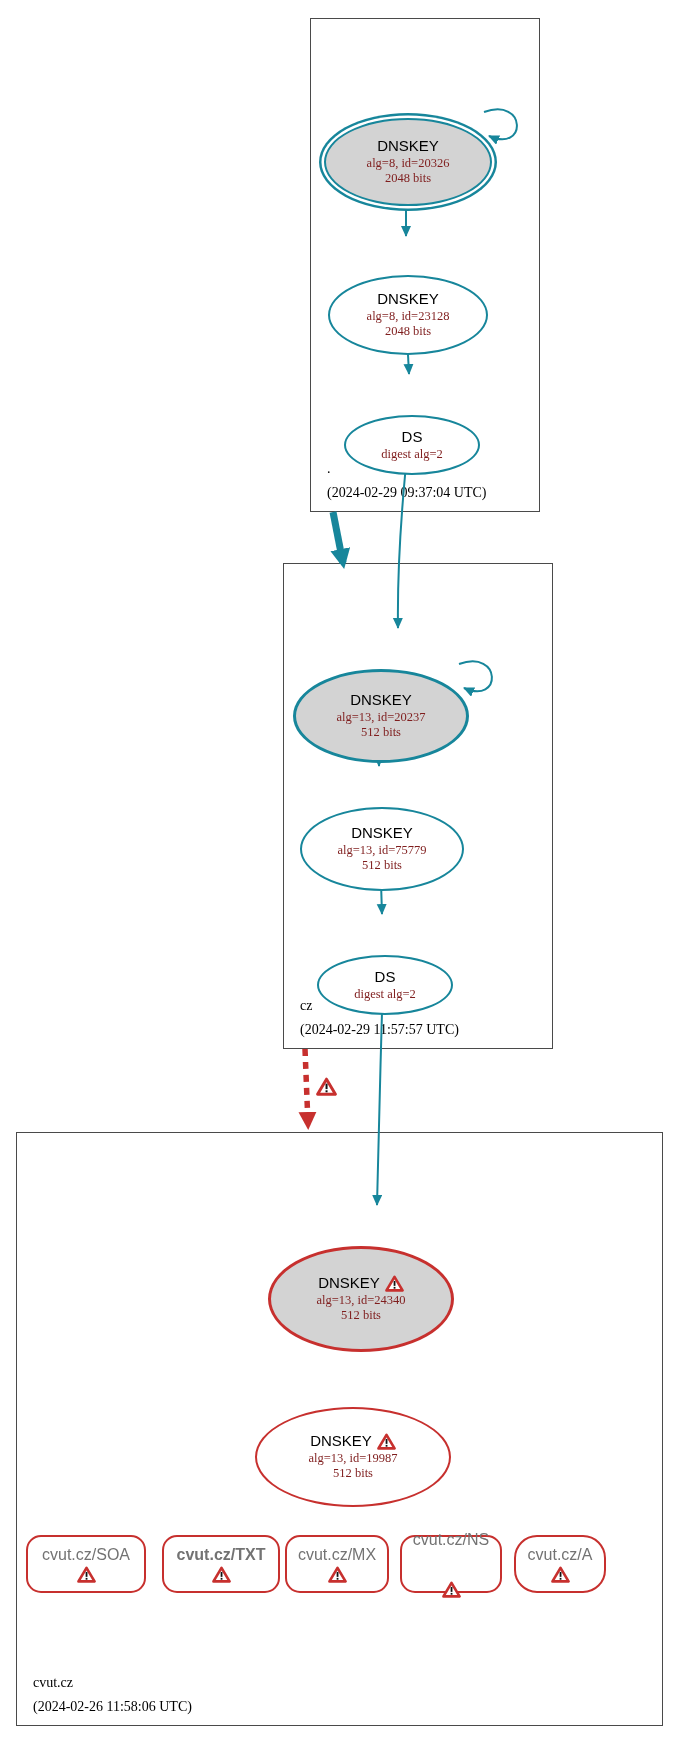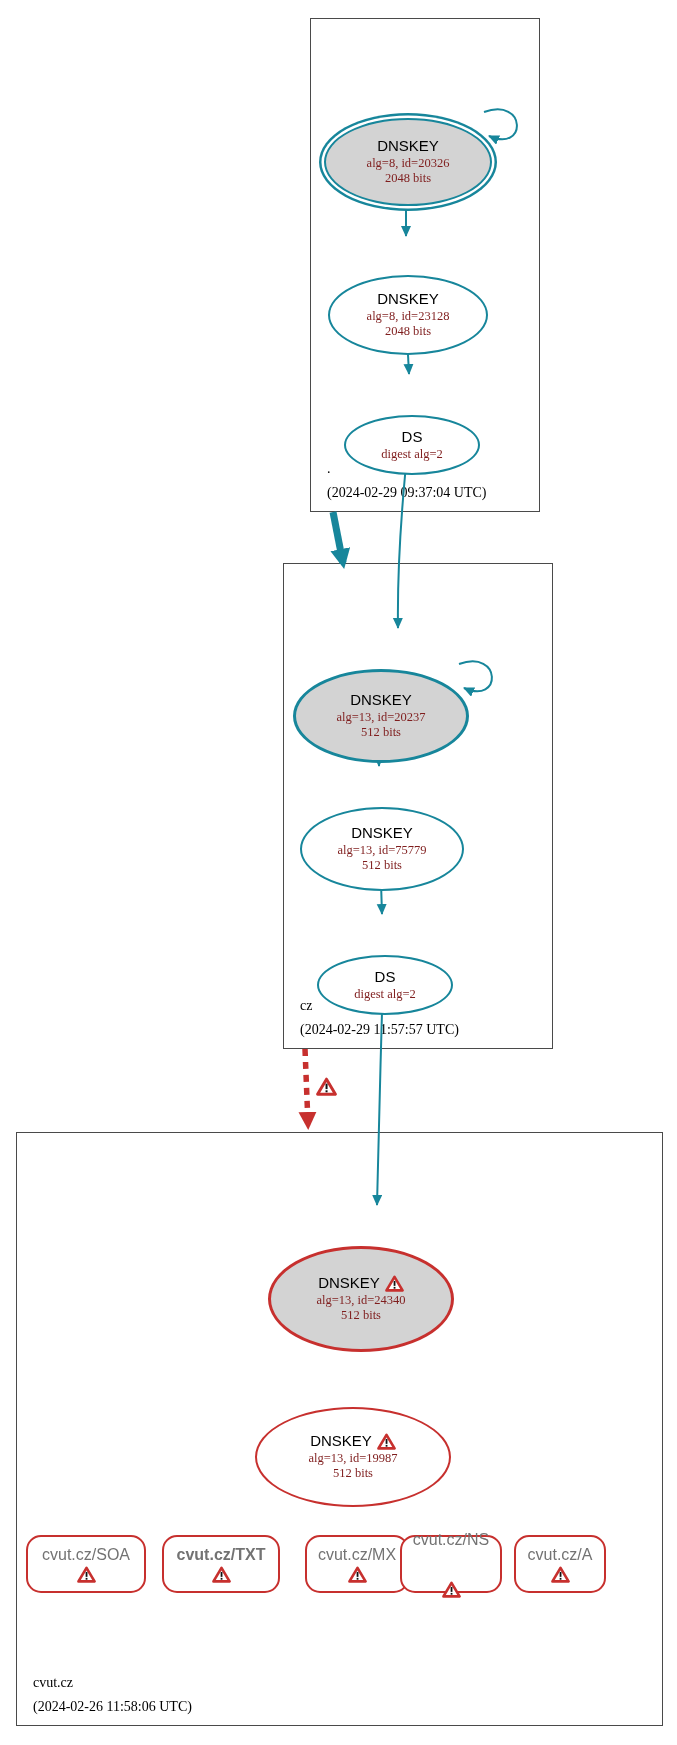--- a/index.html
+++ b/index.html
@@ -181,41 +181,41 @@
 <div class="rrset" style="left:162px;width:114px;font-weight:bold;">
   <div class="rrset-label">cvut.cz/TXT</div>
   <span class="warn">
       <svg viewBox="0 0 20 18" xmlns="http://www.w3.org/2000/svg">
         <path d="M10 2 L18.5 16.3 H1.5 Z" fill="#ffffff" stroke="#c7302e" stroke-width="2.8" stroke-linejoin="round"></path>
         <rect x="9.1" y="6.3" width="1.9" height="5.2" fill="#111"></rect>
         <rect x="9.1" y="12.6" width="1.9" height="1.9" fill="#111"></rect>
       </svg>
     </span>
 </div>
-<div class="rrset" style="left:285px;width:100px;margin-left:20px;">
+<div class="rrset" style="left:285px;width:100px;">
   <div class="rrset-label">cvut.cz/MX</div>
   <span class="warn">
       <svg viewBox="0 0 20 18" xmlns="http://www.w3.org/2000/svg">
         <path d="M10 2 L18.5 16.3 H1.5 Z" fill="#ffffff" stroke="#c7302e" stroke-width="2.8" stroke-linejoin="round"></path>
         <rect x="9.1" y="6.3" width="1.9" height="5.2" fill="#111"></rect>
         <rect x="9.1" y="12.6" width="1.9" height="1.9" fill="#111"></rect>
       </svg>
     </span>
 </div>
 <div class="rrset" style="left:400px;width:98px;gap:32px;">
   <div class="rrset-label">cvut.cz/NS</div>
   <span class="warn">
       <svg viewBox="0 0 20 18" xmlns="http://www.w3.org/2000/svg">
         <path d="M10 2 L18.5 16.3 H1.5 Z" fill="#ffffff" stroke="#c7302e" stroke-width="2.8" stroke-linejoin="round"></path>
         <rect x="9.1" y="6.3" width="1.9" height="5.2" fill="#111"></rect>
         <rect x="9.1" y="12.6" width="1.9" height="1.9" fill="#111"></rect>
       </svg>
     </span>
 </div>
-<div class="rrset" style="left:514px;width:88px;">
+<div class="rrset" style="left:514px;width:88px;border-radius:23px;">
   <div class="rrset-label">cvut.cz/A</div>
   <span class="warn">
       <svg viewBox="0 0 20 18" xmlns="http://www.w3.org/2000/svg">
         <path d="M10 2 L18.5 16.3 H1.5 Z" fill="#ffffff" stroke="#c7302e" stroke-width="2.8" stroke-linejoin="round"></path>
         <rect x="9.1" y="6.3" width="1.9" height="5.2" fill="#111"></rect>
         <rect x="9.1" y="12.6" width="1.9" height="1.9" fill="#111"></rect>
       </svg>
     </span>
 </div>
 

